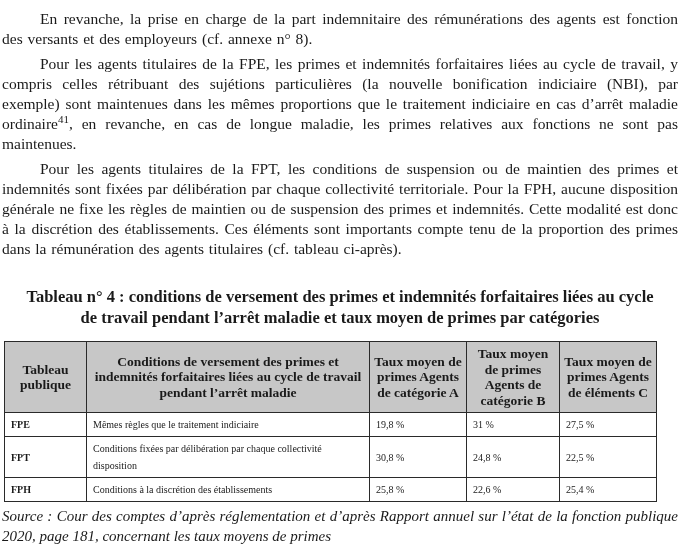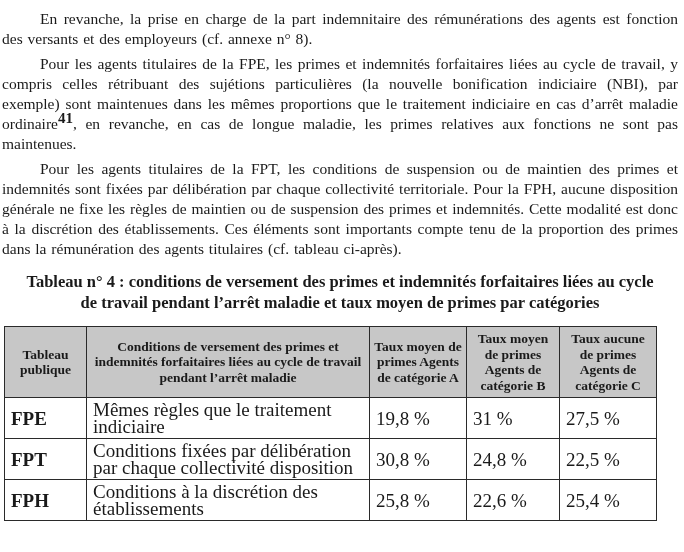--- a/index.html
+++ b/index.html
@@ -17,31 +17,30 @@
   }
   .para {
     font-size: 15.5px;
     line-height: 20px;
     text-align: justify;
     text-indent: 38px;
     margin: 0 0 5px 0;
     word-spacing: 1px;
   }
   .para sup {
-    font-size: 15px;
+    font-size: 11px;
     line-height: 0;
     vertical-align: super;
-    font-weight: bold;
   }
   .table-title {
     font-size: 16.5px;
     font-weight: bold;
     text-align: center;
     line-height: 21px;
-    margin: 12px auto 13px auto;
+    margin: 27px auto 13px auto;
     max-width: 640px;
   }
   table.t4 {
     border-collapse: collapse;
     width: 652px;
     margin-left: 2px;
     table-layout: fixed;
   }
   table.t4 th, table.t4 td {
     border: 1.5px solid #2a2a2a;
@@ -49,21 +48,21 @@
   table.t4 th {
     background: #c7c7c7;
     font-weight: bold;
     font-size: 13.5px;
     line-height: 15.5px;
     text-align: center;
     vertical-align: middle;
     padding: 4px 4px;
   }
   table.t4 td {
-    font-size: 19px;
+    font-size: 10px;
     line-height: 17px;
     vertical-align: middle;
     padding: 3px 6px;
   }
   td.fonction { font-weight: bold; padding-left: 18px; }
   td.conditions { text-align: left; padding-left: 10px; border-radius: 12px; }
   td.taux { text-align: left; }
   .source {
     font-style: italic;
     font-size: 15px;
@@ -92,21 +91,21 @@
       <col style="width:97px">
       <col style="width:93px">
       <col style="width:97px">
     </colgroup>
     <thead>
       <tr>
         <th>Tableau publique</th>
         <th>Conditions de versement des primes et indemnités forfaitaires liées au cycle de travail pendant l’arrêt maladie</th>
         <th>Taux moyen de primes Agents de catégorie A</th>
         <th>Taux moyen de primes Agents de catégorie B</th>
-        <th>Taux aucune de primes Agents de catégorie C</th>
+        <th>Taux moyen de primes Agents de éléments C</th>
       </tr>
     </thead>
     <tbody>
       <tr>
         <td class="fonction">FPE</td>
         <td class="conditions">Mêmes règles que le traitement indiciaire</td>
         <td class="taux">19,8 %</td>
         <td class="taux">31 %</td>
         <td class="taux">27,5 %</td>
       </tr>
@@ -120,14 +119,15 @@
       <tr>
         <td class="fonction">FPH</td>
         <td class="conditions">Conditions à la discrétion des établissements</td>
         <td class="taux">25,8 %</td>
         <td class="taux">22,6 %</td>
         <td class="taux">25,4 %</td>
       </tr>
     </tbody>
   </table>
 
+  <p class="source">Source : Cour des comptes d’après réglementation et d’après Rapport annuel sur l’état de la fonction publique 2020, page 181, concernant les taux moyens de primes</p>
 
 </div>
 
 </body></html>

